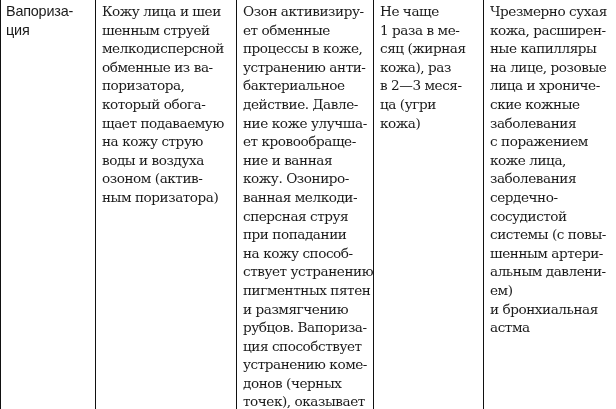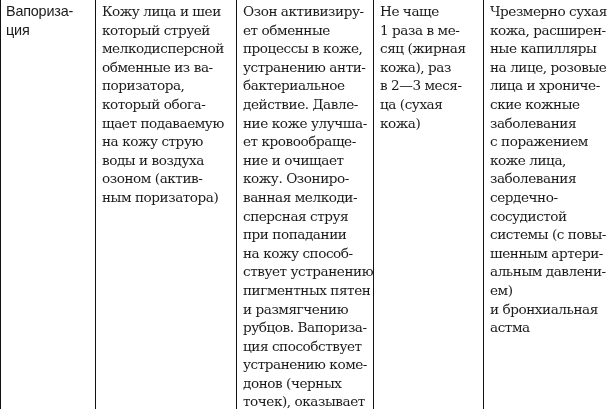--- a/index.html
+++ b/index.html
@@ -41,41 +41,41 @@
     <col style="width:133px">
   </colgroup>
   <tbody>
       <tr>
     <td class="c1">
       <span class="line">Вапориза-</span>
       <span class="line">ция</span>
     </td>
     <td>
       <span class="line">Кожу лица и шеи</span>
-      <span class="line">который струей</span>
+      <span class="line">шенным струей</span>
       <span class="line">мелкодисперсной</span>
       <span class="line">обменные из ва-</span>
       <span class="line">поризатора,</span>
       <span class="line">который обога-</span>
       <span class="line">щает подаваемую</span>
       <span class="line">на кожу струю</span>
       <span class="line">воды и воздуха</span>
       <span class="line">озоном (актив-</span>
       <span class="line">ным поризатора)</span>
     </td>
     <td>
       <span class="line">Озон активизиру-</span>
       <span class="line">ет обменные</span>
       <span class="line">процессы в коже,</span>
       <span class="line">устранению анти-</span>
       <span class="line">бактериальное</span>
       <span class="line">действие. Давле-</span>
       <span class="line">ние коже улучша-</span>
       <span class="line">ет кровообраще-</span>
-      <span class="line">ние и очищает</span>
+      <span class="line">ние и ванная</span>
       <span class="line">кожу. Озониро-</span>
       <span class="line">ванная мелкоди-</span>
       <span class="line">сперсная струя</span>
       <span class="line">при попадании</span>
       <span class="line">на кожу способ-</span>
       <span class="line">ствует устранению</span>
       <span class="line">пигментных пятен</span>
       <span class="line">и размягчению</span>
       <span class="line">рубцов. Вапориза-</span>
       <span class="line">ция способствует</span>
@@ -83,21 +83,21 @@
       <span class="line">донов (черных</span>
       <span class="line">точек), оказывает</span>
 
     </td>
     <td>
       <span class="line">Не чаще</span>
       <span class="line">1 раза в ме-</span>
       <span class="line">сяц (жирная</span>
       <span class="line">кожа), раз</span>
       <span class="line">в 2—3 меся-</span>
-      <span class="line">ца (сухая</span>
+      <span class="line">ца (угри</span>
       <span class="line">кожа)</span>
     </td>
     <td>
       <span class="line">Чрезмерно сухая</span>
       <span class="line">кожа, расширен-</span>
       <span class="line">ные капилляры</span>
       <span class="line">на лице, розовые</span>
       <span class="line">лица и хрониче-</span>
       <span class="line">ские кожные</span>
       <span class="line">заболевания</span>

